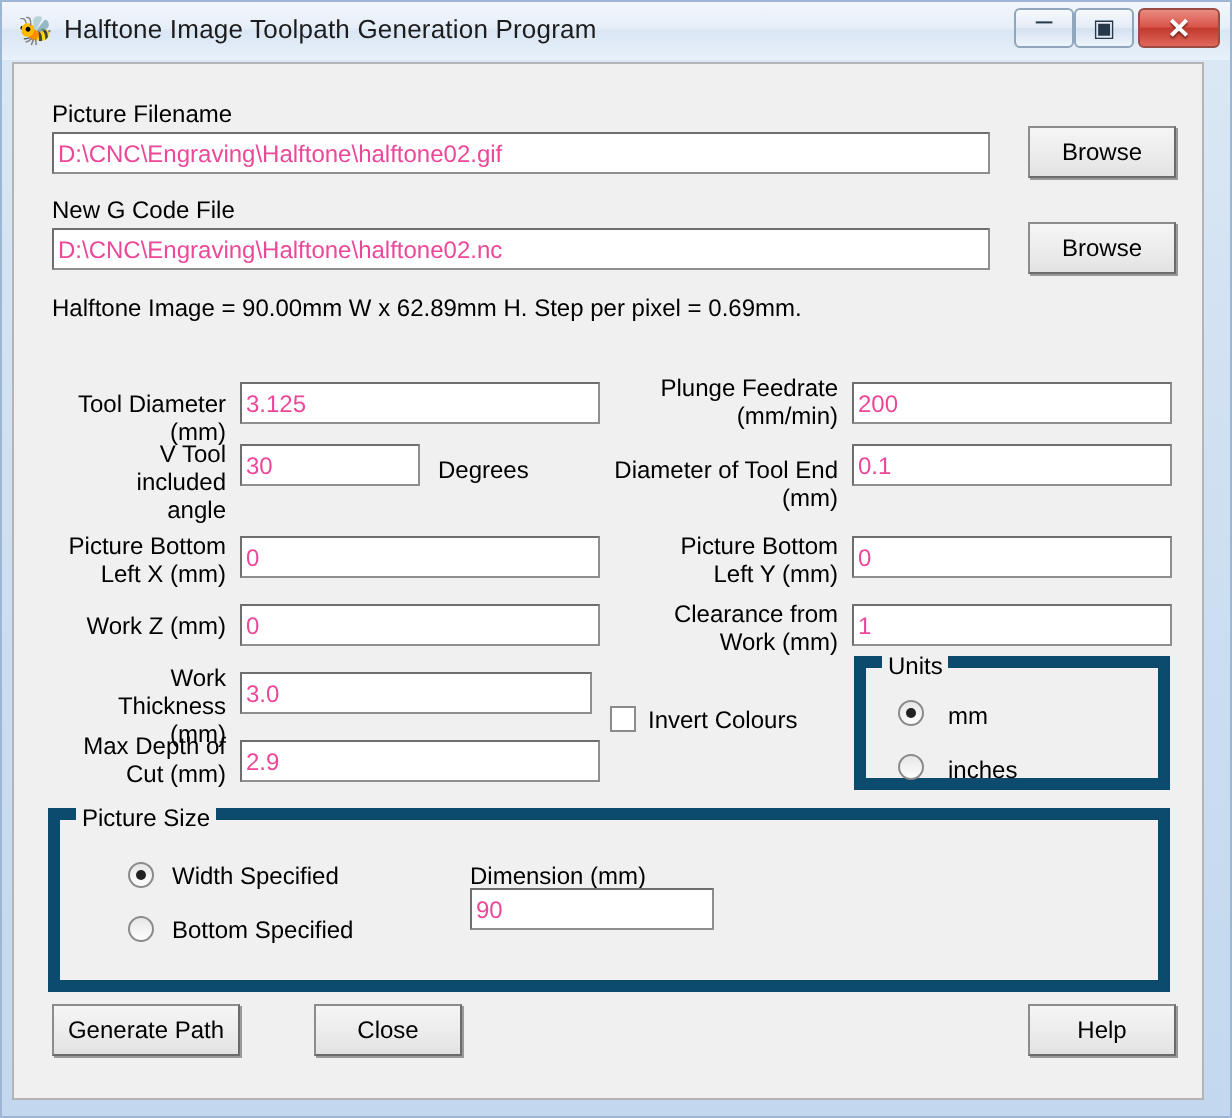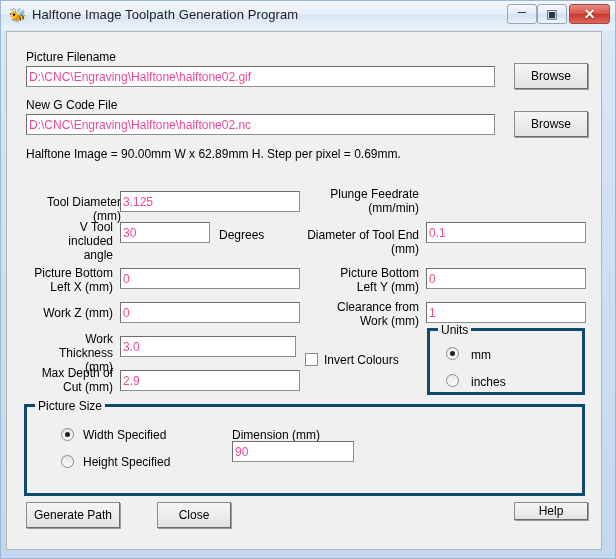--- a/index.html
+++ b/index.html
@@ -136,21 +136,21 @@
     text-align: center;
     cursor: default;
     line-height: 1;
     display: flex;
     align-items: center;
     justify-content: center;
   }
   .group {
     position: absolute;
     box-sizing: border-box;
-    border: 3px solid #0c4a6e;
+    border: 6px solid #0c4a6e;
   }
   .group-title {
     position: absolute;
     top: -8px; left: 8px;
     background: #f0f0f0;
     padding: 0 3px;
     font-size: 12px;
     color: #000000;
     line-height: 14px;
   }
@@ -209,25 +209,26 @@
     <div class="lbl" style="left:19px; top:18px;">Picture Filename</div>
     <input class="inp" style="left: 19px; top: 34px; width: 469px;" value="D:\CNC\Engraving\Halftone\halftone02.gif">
     <div class="btn" style="left:507px; top:31px; width:74px; height:26px;">Browse</div>
 
     <div class="lbl" style="left:19px; top:66px;">New G Code File</div>
     <input class="inp" style="left: 19px; top: 82px; width: 469px;" value="D:\CNC\Engraving\Halftone\halftone02.nc">
     <div class="btn" style="left:507px; top:79px; width:74px; height:26px;">Browse</div>
 
     <div class="lbl" style="left:19px; top:115px;">Halftone Image = 90.00mm W x 62.89mm H. Step per pixel = 0.69mm.</div>
 
-    <div class="lbl right" style="left:22px; top:163px; width:92px;">Tool Diameter (mm)</div>
+    <div class="lbl right" style="left:14px; top:163px; width:92px;">Tool Diameter (mm)</div>
     <input class="inp" style="left: 113px; top: 159px; width: 180px;" value="3.125">
 
     <div class="lbl right" style="left:305px; top:155px; width:107px;">Plunge Feedrate
 (mm/min)</div>
+    <input class="inp" style="left: 419px; top: 159px; width: 160px;" value="200">
 
     <div class="lbl right" style="left:34px; top:188px; width:72px;">V Tool included
 angle</div>
     <input class="inp" style="left: 113px; top: 190px; width: 90px;" value="30">
     <div class="lbl" style="left:212px; top:196px;">Degrees</div>
 
     <div class="lbl right" style="left:282px; top:196px; width:130px;">Diameter of Tool End (mm)</div>
     <input class="inp" style="left: 419px; top: 190px; width: 160px;" value="0.1">
 
     <div class="lbl right" style="left:26px; top:234px; width:80px;">Picture Bottom
@@ -264,24 +265,24 @@
       <div class="radio-lbl" style="left:41px; top:45px;">inches</div>
     </div>
 
     <div class="group" style="left:17px; top:372px; width:561px; height:92px;">
       <div class="group-title">Picture Size</div>
 
       <div class="radio checked" style="left:34px; top:21px;"></div>
       <div class="radio-lbl" style="left:56px; top:22px;">Width Specified</div>
 
       <div class="radio" style="left:34px; top:48px;"></div>
-      <div class="radio-lbl" style="left:56px; top:49px;">Height Specified</div>
+      <div class="radio-lbl" style="left:56px; top:49px;">Bottom Specified</div>
 
       <div class="lbl" style="left:205px; top:21px;">Dimension (mm)</div>
       <input class="inp" style="left: 205px; top: 34px; width: 122px;" value="90">
     </div>
 
     <div class="btn" style="left:19px; top:470px; width:94px; height:26px;">Generate Path</div>
     <div class="btn" style="left:150px; top:470px; width:74px; height:26px;">Close</div>
-    <div class="btn" style="left:507px; top:470px; width:74px; height:18px;">Help</div>
+    <div class="btn" style="left:507px; top:470px; width:74px; height:26px;">Help</div>
 
   </div>
 </div>
 
 </body></html>

